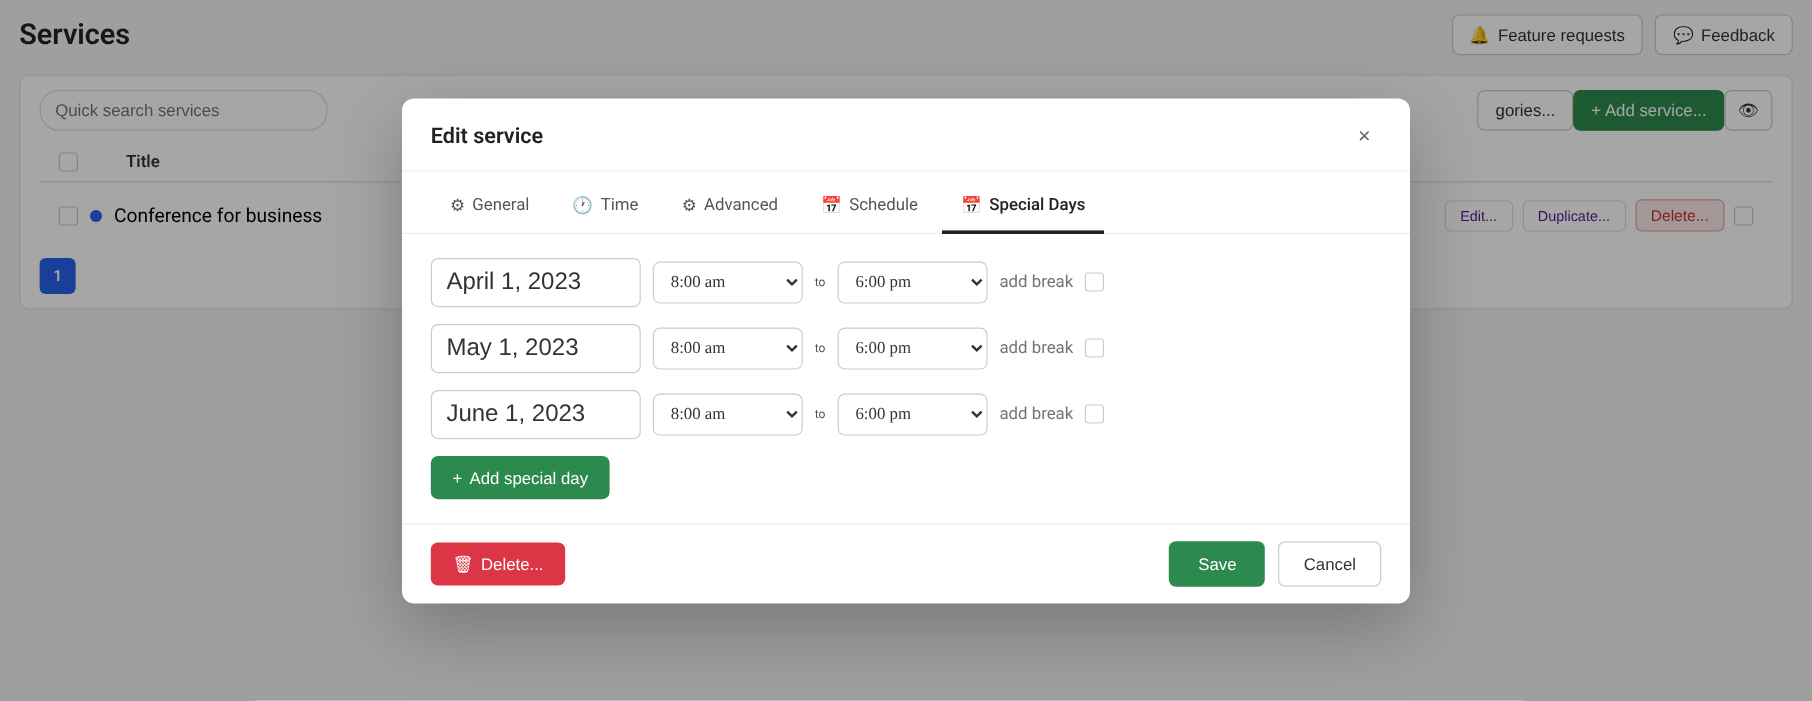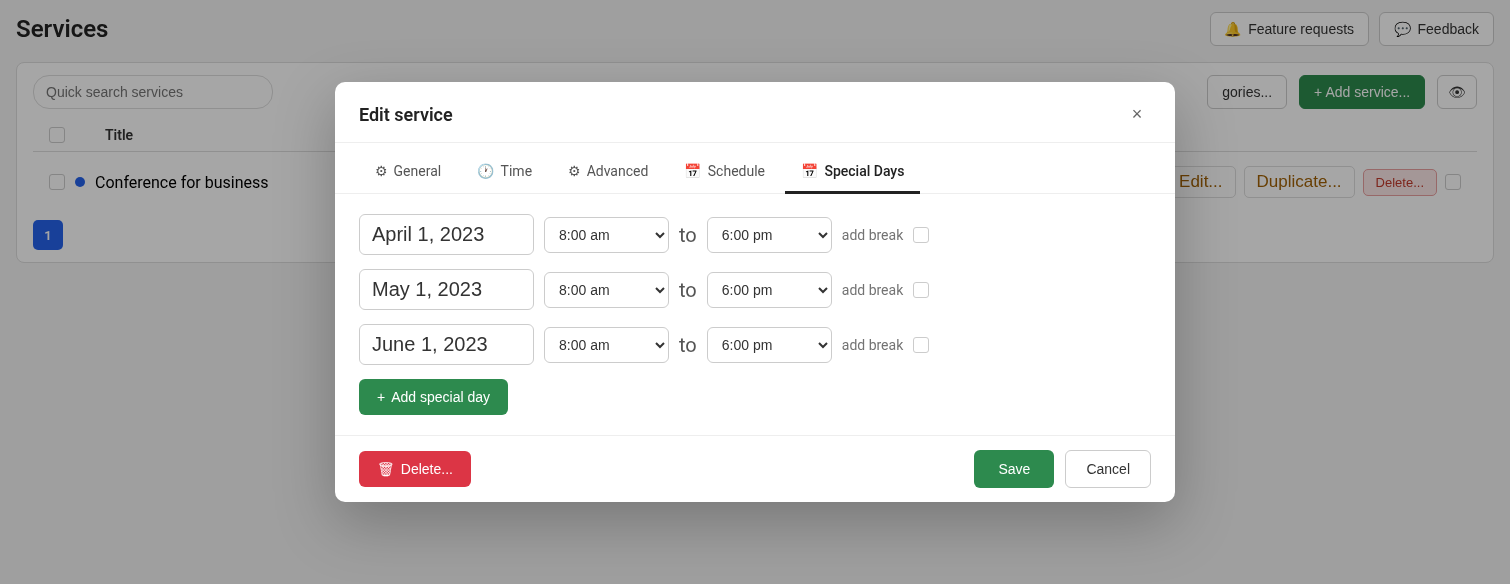--- a/index.html
+++ b/index.html
@@ -115,22 +115,22 @@
       align-items: center;
       gap: 8px;
       margin-left: auto;
     }
 
     .bg-action-btn {
       padding: 5px 12px;
       border: 1px solid #ddd;
       border-radius: 5px;
       background: #fff;
-      font-size: 17px;
-      color: #a16207;
+      font-size: 12px;
+      color: #4c1d95;
       cursor: pointer;
     }
 
     .bg-delete-btn {
       padding: 5px 12px;
       border: 1px solid #e9a0a0;
       border-radius: 5px;
       background: #fce8e8;
       font-size: 13px;
       color: #c0392b;
@@ -266,24 +266,25 @@
 
     .time-select {
       border: 1px solid #ccc;
       border-radius: 6px;
       padding: 8px 10px;
       font-size: 14px;
       color: #333;
       width: 125px;
       background: #fff;
       appearance: auto;
+      font-family: Liberation Serif, serif;
     }
 
     .to-label {
-      font-size: 20px;
+      font-size: 10px;
       color: #555;
       flex-shrink: 0;
     }
 
     .add-break-link {
       font-size: 14px;
       color: #737373;
       cursor: pointer;
       text-decoration: none;
       white-space: nowrap;
@@ -379,21 +380,21 @@
       <button class="bg-btn">
         <span>💬</span>
         <span>Feedback</span>
       </button>
     </div>
   </div>
 
   <div class="bg-search-bar">
     <div style="display:flex; align-items:center; justify-content:space-between; margin-bottom:10px;">
       <input class="bg-search-input" placeholder="Quick search services" style="">
-      <div style="display:flex; gap:12px;">
+      <div style="display:flex; gap:0;">
         <button class="bg-btn">
           <span>gories...</span>
         </button>
         <button class="bg-btn bg-btn-green">
           <span>+ Add service...</span>
         </button>
         <button class="bg-btn bg-btn-icon">
           <span>👁</span>
         </button>
       </div>

